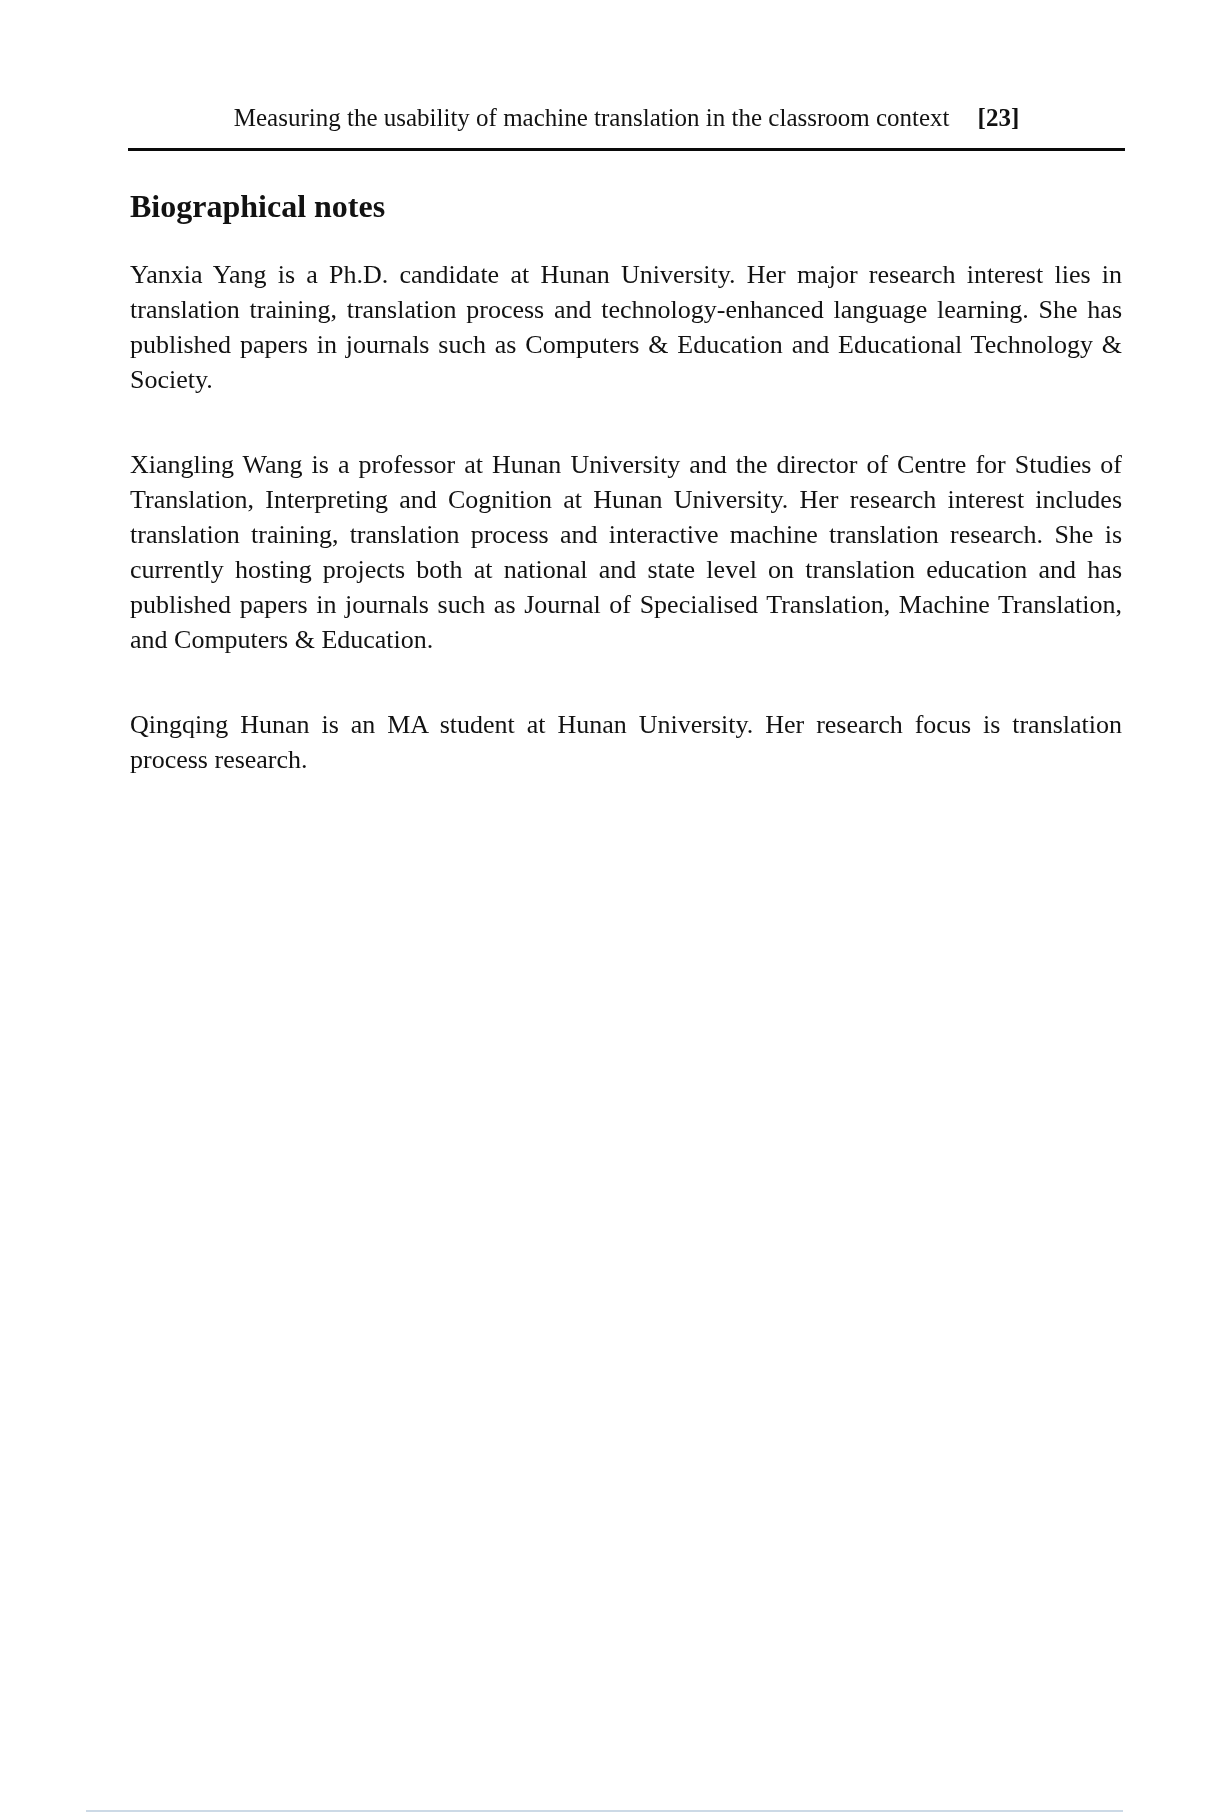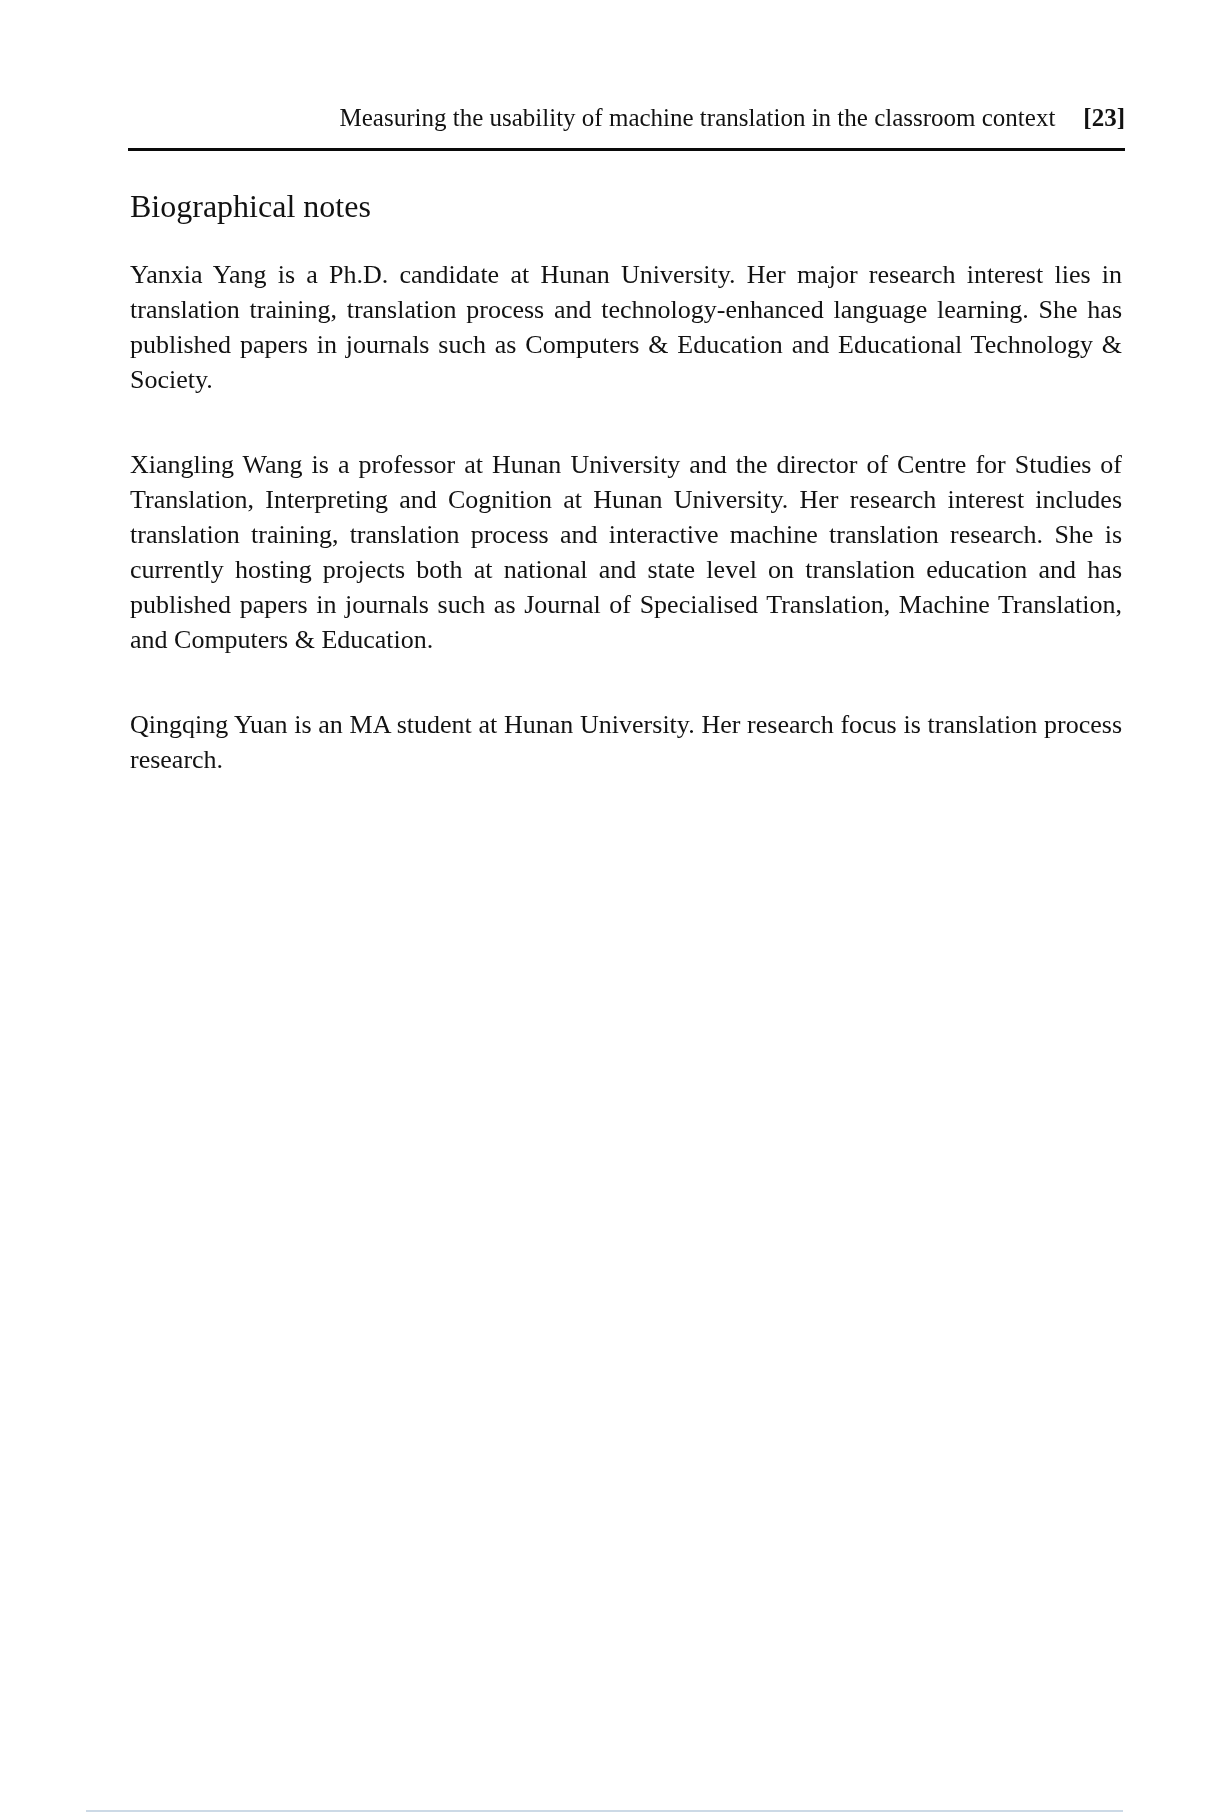--- a/index.html
+++ b/index.html
@@ -13,36 +13,36 @@
     height: 1814px;
     background: #ffffff;
     font-family: "Liberation Serif", "DejaVu Serif", serif;
     color: #121212;
     overflow: hidden;
   }
   .running-head {
     margin: 103px 84px 15px 128px;
     width: 997px;
     box-sizing: border-box;
-    text-align: right;
+    text-align: center;
     font-size: 25px;
     line-height: 30px;
     padding-bottom: 15px;
     border-bottom: 3px solid #0a0a0a;
     white-space: nowrap;
   }
   .running-head .pageno {
     display: inline-block;
     margin-left: 28px;
     font-weight: 700;
   }
   .section-title {
     margin: 36px 0 0 130px;
     font-size: 32px;
-    font-weight: 400;
+    font-weight: 700;
     line-height: 38px;
   }
   .bios {
     margin: 32px 0 0 130px;
     width: 992px;
   }
   .bio {
     font-size: 26px;
     line-height: 35px;
     text-align: justify;
@@ -65,18 +65,18 @@
 
   <div class="running-head">
     <span>Measuring the usability of machine translation in the classroom context</span><span class="pageno">[23]</span>
   </div>
 
   <h1 class="section-title">Biographical notes</h1>
 
   <div class="bios">
     <p class="bio"><span class="b">Yanxia Yang</span><span> is a Ph.D. candidate at Hunan University. Her major research interest lies in translation training, translation process and technology-enhanced language learning. She has published papers in journals such as </span><span class="i">Computers &amp; Education</span><span> and </span><span class="i">Educational Technology &amp; Society</span><span>.</span></p>
     <p class="bio"><span class="b">Xiangling Wang</span><span> is a professor at Hunan University and the director of Centre for Studies of Translation, Interpreting and Cognition at Hunan University. Her research interest includes translation training, translation process and interactive machine translation research. She is currently hosting projects both at national and state level on translation education and has published papers in journals such as </span><span class="i">Journal of Specialised Translation, Machine Translation,</span><span> and </span><span class="i">Computers &amp; Education.</span></p>
-    <p class="bio"><span class="b">Qingqing Yuan</span><span> is an MA student at Hunan University. Her research focus is translation process research.</span></p>
+    <p class="bio"><span class="b">Qingqing Hunan</span><span> is an MA student at Hunan University. Her research focus is translation process research.</span></p>
   </div>
 
   <div class="bottom-divider" style="background:#ccd9e6"></div>
 
 </div>
 
 </body></html>

